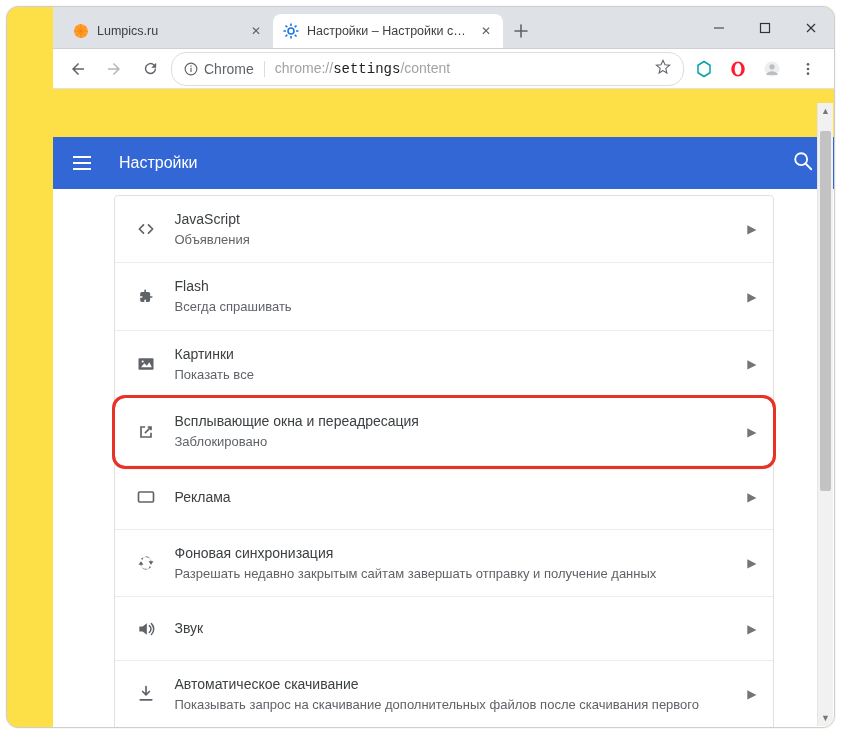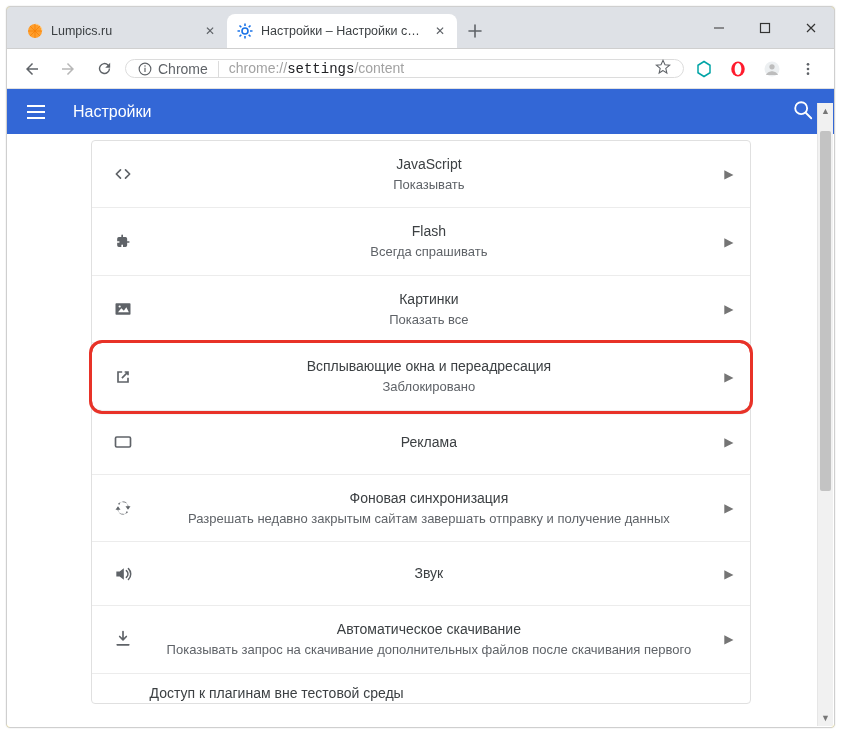--- a/index.html
+++ b/index.html
@@ -1,62 +1,62 @@
 <!DOCTYPE html>
 <html><head>
 <meta charset="utf-8">
 <style>
   * { box-sizing: border-box; margin: 0; padding: 0; font-family: "Segoe UI", Arial, sans-serif; }
   body { background: #fff; width: 841px; height: 734px; overflow: hidden; position: relative; }
 
   
-  .frame { position: absolute; inset: 6px; border: 1px solid #cfcfcf; border-radius: 4px; background: #fde047; display: flex; flex-direction: column; overflow: hidden; box-shadow: 0 0 0 1px rgba(0,0,0,0.03); }
+  .frame { position: absolute; inset: 6px; border: 1px solid #cfcfcf; border-radius: 12px; background: #fde047; display: flex; flex-direction: column; overflow: hidden; box-shadow: 0 0 0 1px rgba(0,0,0,0.03); padding-left: 46px; }
 
   
   .titlebar { height: 42px; display: flex; align-items: flex-end; background: #dee1e6; border-bottom: 1px solid #cfcfcf; }
   .tabs { display: flex; align-items: flex-end; height: 100%; padding-left: 10px; flex: 1; }
   .tab { display: flex; align-items: center; height: 34px; padding: 0 10px; font-size: 12.5px; color: #3c4043; min-width: 210px; max-width: 230px; border-top-left-radius: 8px; border-top-right-radius: 8px; position: relative; gap: 8px; }
   .tab.inactive { background: #dee1e6; }
   .tab.active { background: #fff; }
   .tab .favicon { width: 16px; height: 16px; flex: 0 0 16px; }
   .tab .label { flex: 1; white-space: nowrap; overflow: hidden; text-overflow: ellipsis; }
   .tab .close { width: 14px; height: 14px; color: #5f6368; font-size: 12px; text-align: center; line-height: 14px; cursor: pointer; }
   .newtab { width: 28px; height: 28px; display: flex; align-items: center; justify-content: center; color: #5f6368; margin: 0 0 3px 4px; border-radius: 50%; }
   .winctrls { display: flex; align-items: center; height: 100%; margin-left: auto; }
   .winbtn { width: 46px; height: 32px; display: flex; align-items: center; justify-content: center; color: #555; }
 
   
   .addrbar { height: 40px; display: flex; align-items: center; gap: 6px; padding: 0 10px; background: #fff; border-bottom: 1px solid #e1e1e1; }
   .navbtn { width: 30px; height: 30px; display: flex; align-items: center; justify-content: center; color: #5f6368; border-radius: 50%; }
   .navbtn.disabled { color: #b7b7b7; }
-  .omnibox { flex: 1; height: 19px; display: flex; align-items: center; border: 1px solid #dcdcdc; border-radius: 15px; padding: 0 12px; gap: 10px; font-size: 14px; color: #5f6368; }
+  .omnibox { flex: 1; height: 34px; display: flex; align-items: center; border: 1px solid #dcdcdc; border-radius: 15px; padding: 0 12px; gap: 10px; font-size: 14px; color: #5f6368; }
   .omnibox .lockchip { display:flex; align-items:center; gap:6px; color:#5f6368; font-size:14px; }
   .omnibox .sep { width:1px; height:16px; background:#dcdcdc; }
   .omnibox .url .muted { color:#a2a2a2; }
   .omnibox .url .bold { color:#202124;font-family:Liberation Mono, monospace; }
   .omnibox .star { margin-left:auto; color:#5f6368; }
   .ext { width: 28px; height: 28px; display:flex; align-items:center; justify-content:center; border-radius:50%; }
   .ext svg { width:18px; height:18px; }
   .menu3 { width: 32px; display:flex; align-items:center; justify-content:center; color:#5f6368; }
 
   
-  .bluebar { height: 45px; background: #3367d6; display:flex; align-items:center; padding: 0 20px; color:#fff; }
+  .bluebar { height: 52px; background: #3367d6; display:flex; align-items:center; padding: 0 20px; color:#fff;margin-top:48px; }
   .hamburger { width:24px; height:24px; display:flex; flex-direction:column; justify-content:center; gap:4px; margin-right: 22px; }
   .hamburger span { height:2px; background:#fff; width:18px; }
   .pageTitle { font-size: 16px; }
   .searchic { margin-left:auto; }
 
   
   .content { flex:1; overflow-y:auto; background:#fff; position:relative; }
   .content-inner { width: 660px; margin: 0 auto; padding-top: 6px; }
   .card { border: 1px solid #e0e0e0; border-radius: 4px; background:#fff; }
   .row { display:flex; align-items:center; min-height: 64px; padding: 14px 16px 14px 20px; border-bottom: 1px solid #ececec; cursor:pointer; gap: 18px; }
   .row:last-child { border-bottom:none; }
   .row .ricon { width:22px; height:22px; flex:0 0 22px; color:#5f6368; display:flex; align-items:center; justify-content:center; }
-  .row .rtext { flex:1; min-width:0;text-align:center; }
+  .row .rtext { flex:1; min-width:0; }
   .row .rtitle { font-size:14px; color:#3c4043; line-height:1.35; }
   .row .rdesc { font-size:13px; color:#5f6368; line-height:1.35; margin-top:2px; }
   .row .arrow { color:#757575; font-size: 12px; }
   .row.highlighted { outline: 3px solid #e83228; border-radius: 10px; box-shadow: 0 0 0 1px #e83228, 0 2px 3px rgba(0,0,0,0.25); position:relative; z-index:2; }
   .peek-row { padding: 10px 16px 0 58px; font-size:14px; color:#5f6368; border-bottom:none; min-height:0; }
 
   
   .content::-webkit-scrollbar { width:14px; }
   .content::-webkit-scrollbar-track { background:#f1f1f1; }
   .content::-webkit-scrollbar-thumb { background:#c1c1c1; border-radius:2px; }
@@ -215,21 +215,21 @@
     <div class="content-inner">
       <div class="card" id="settings-list">
           <div class="row">
             <div class="ricon">
               <svg viewBox="0 0 24 24" width="20" height="20">
                 <path d="M9 7l-5 5 5 5M15 7l5 5-5 5" fill="none" stroke="#5f6368" stroke-width="2" stroke-linecap="round" stroke-linejoin="round"></path>
               </svg>
             </div>
             <div class="rtext">
               <div class="rtitle">JavaScript</div>
-              <div class="rdesc">Показывать</div>
+              <div class="rdesc">Объявления</div>
             </div>
             <div class="arrow">▶</div>
           </div>
           <div class="row">
             <div class="ricon">
               <svg viewBox="0 0 24 24" width="20" height="20">
                 <path d="M13 3h-2a1 1 0 0 0-1 1v2H7a2 2 0 0 0-2 2v3h2a1 1 0 0 1 0 2H5v3a2 2 0 0 0 2 2h3v-2a1 1 0 0 1 2 0v2h3a2 2 0 0 0 2-2v-3h2a1 1 0 0 0 0-2h-2V8a2 2 0 0 0-2-2h-3V4a1 1 0 0 0-1-1z" fill="#5f6368"></path>
               </svg>
             </div>
             <div class="rtext">

